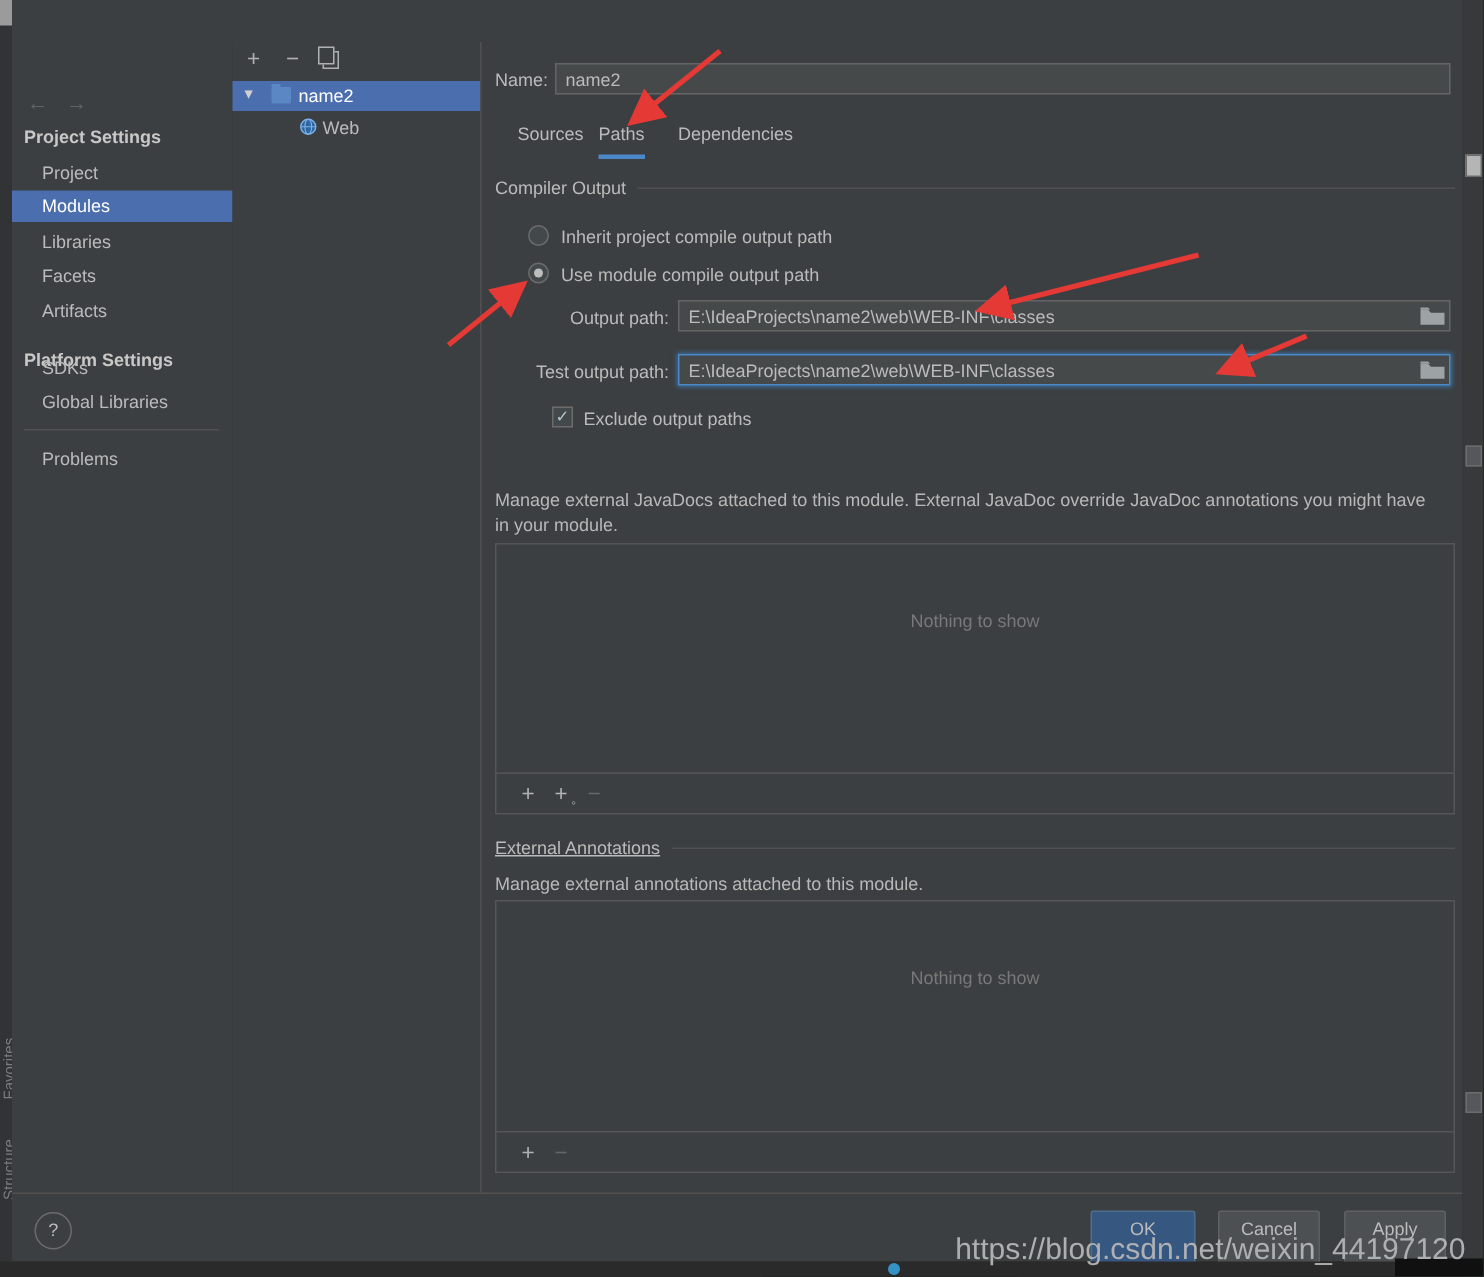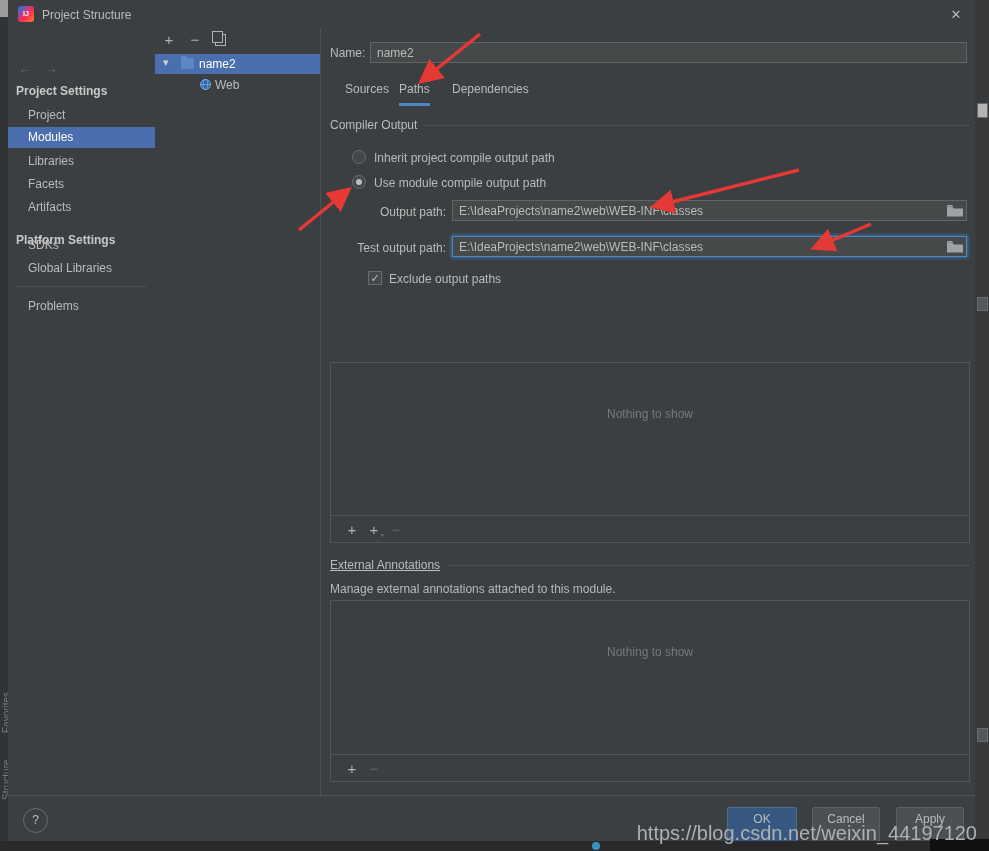--- a/index.html
+++ b/index.html
@@ -99,25 +99,20 @@
 
 <div class="app">
 
   <div class="left-edge"></div>
   <div class="corner-chip"></div>
   <div class="vlabel" style="top:733px;">Favorites</div>
   <div class="vlabel" style="top:800px;">Structure</div>
 
   <div class="dialog">
 
-    <div class="titlebar">
-      <div class="logo">IJ</div>
-      <div class="wtitle">Project Structure</div>
-      <div class="close-btn">✕</div>
-    </div>
 
     <div class="sidebar">
       <div class="nav-arrow" style="left:8px;">←</div>
       <div class="nav-arrow" style="left:34px;">→</div>
       <div class="side-header" style="top:56px;">Project Settings</div>
       <div class="side-item" style="top:77px;">Project</div>
       <div class="side-item selected" style="top:99px;">Modules</div>
       <div class="side-item" style="top:123px;">Libraries</div>
       <div class="side-item" style="top:146px;">Facets</div>
       <div class="side-item" style="top:169px;">Artifacts</div>
@@ -177,20 +172,21 @@
     <div class="rlabel" style="left:322px;top:241px;width:116px;">Test output path:</div>
     <input class="field focused" style="left: 444px; top: 236px; width: 515px;" value="E:\IdeaProjects\name2\web\WEB-INF\classes">
     <svg class="browse" style="left:938px;top:239px;" viewBox="0 0 18 14">
       <path d="M1 3 h5 l2 2 h9 v8 h-16 z" fill="#9da2a5"></path>
       <path d="M1 1.5 h5 l1.5 1.5 h-6.5 z" fill="#9da2a5"></path>
     </svg>
 
     <div class="checkbox" style="left:360px;top:271px;">✓</div>
     <div class="flabel" style="left:381px;top:272px;">Exclude output paths</div>
 
+    <div class="desc" style="left:322px;top:325px;width:628px;">Manage external JavaDocs attached to this module. External JavaDoc override JavaDoc annotations you might have in your module.</div>
     <div class="panel" style="left:322px;top:362px;width:640px;height:154px;">
       <div class="empty-hint">Nothing to show</div>
     </div>
     <div class="panel-toolbar" style="left:322px;top:515px;width:640px;height:28px;">
       <div class="pt-icon">+</div>
       <div class="pt-icon">+<span class="mini">◦</span></div>
       <div class="pt-icon disabled">−</div>
     </div>
 
     <div class="section" style="left:322px;top:558px;width:640px;text-decoration:underline;">

